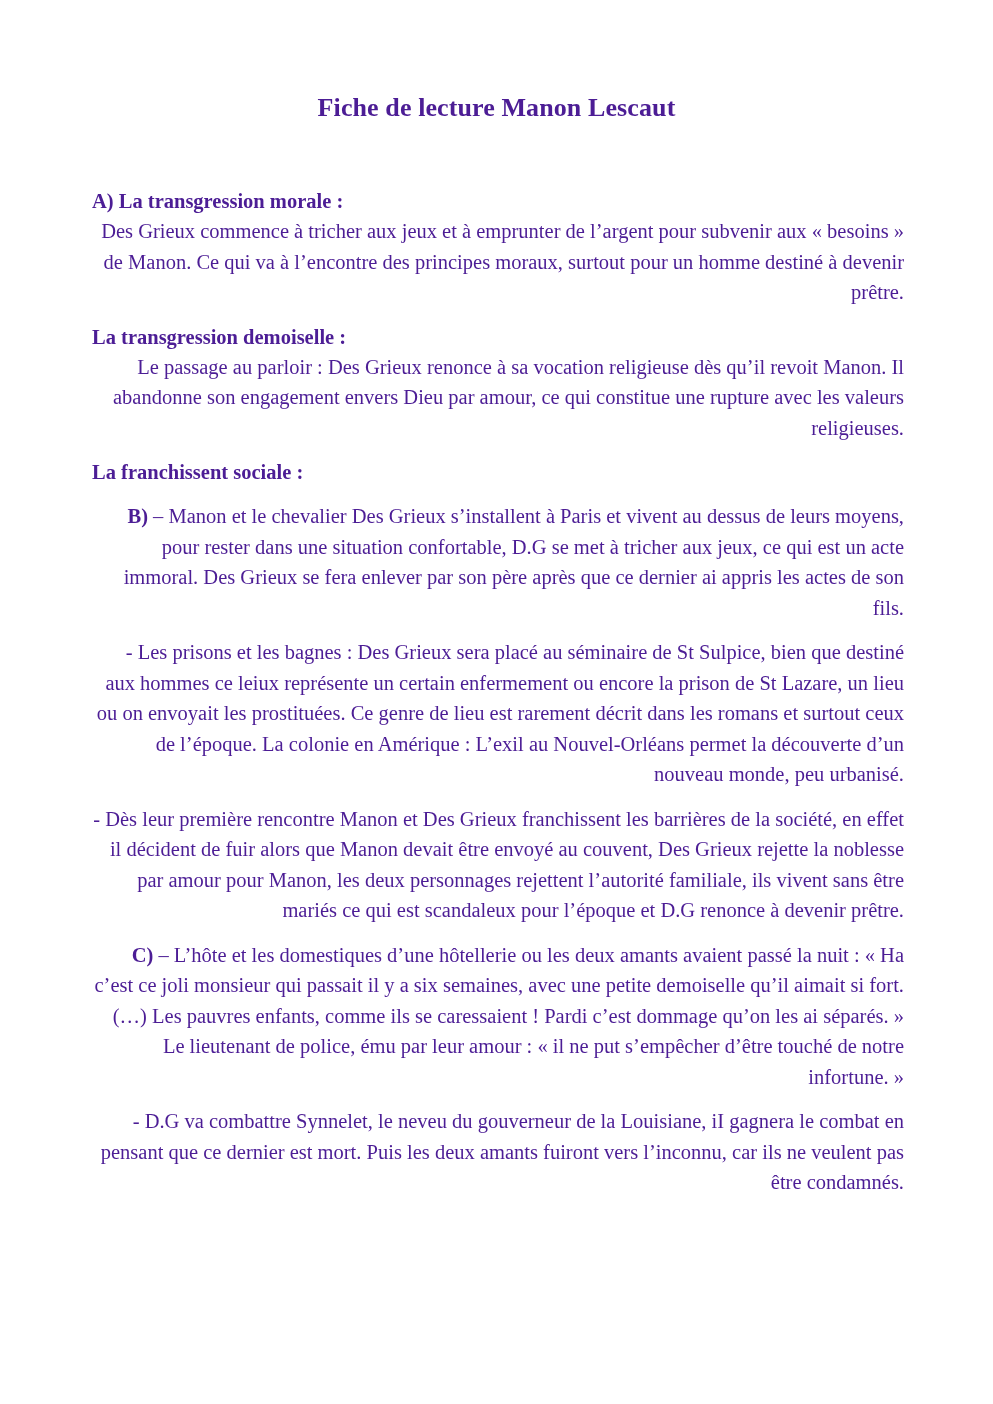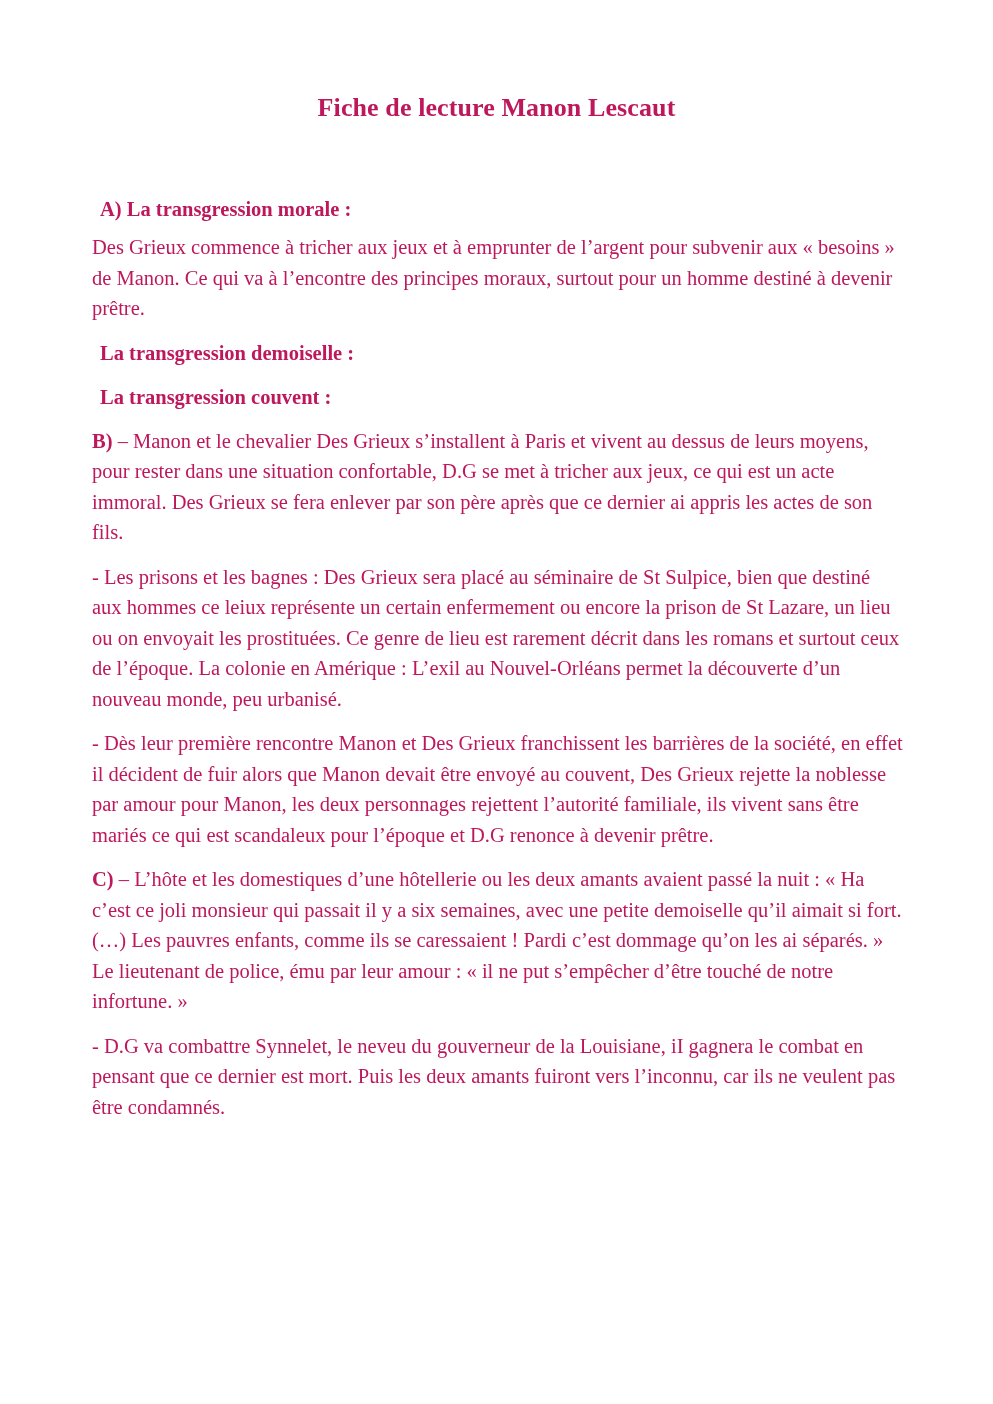--- a/index.html
+++ b/index.html
@@ -9,21 +9,21 @@
     background: #ffffff;
   }
   .page {
     position: relative;
     width: 993px;
     height: 1404px;
     margin: 0 auto;
     background: #ffffff;
     box-sizing: border-box;
     font-family: "Liberation Serif", "DejaVu Serif", serif;
-    color: #be185d;
+    color: #4c1d95;
     overflow: hidden;
   }
   .doc-title {
     text-align: center;
     font-size: 26px;
     font-weight: bold;
     letter-spacing: 0.1px;
     margin: 0;
     padding-top: 92px;
     line-height: 1.2;
@@ -37,28 +37,28 @@
   .block {
     margin: 0 0 14px 0;
   }
   .block:last-child {
     margin-bottom: 0;
   }
   .heading {
     font-size: 20.5px;
     font-weight: bold;
     line-height: 30px;
-    margin: 8px;
+    margin: 0;
   }
   .body-text {
     font-size: 20.5px;
     font-weight: normal;
     line-height: 30.5px;
     margin: 0;
-    text-align: left;
+    text-align: right;
     hyphens: none;
   }
   .lead {
     font-weight: bold;
   }
 </style>
 </head>
 <body>
 
 <div class="page">
@@ -67,24 +67,25 @@
 
   <div class="content">
 
     <section class="block">
       <p class="heading">A) La transgression morale :</p>
       <p class="body-text">Des Grieux commence à tricher aux jeux et à emprunter de l’argent pour subvenir aux « besoins » de Manon. Ce qui va à l’encontre des principes moraux, surtout pour un homme destiné à devenir prêtre.</p>
     </section>
 
     <section class="block">
       <p class="heading">La transgression demoiselle :</p>
+      <p class="body-text">Le passage au parloir : Des Grieux renonce à sa vocation religieuse dès qu’il revoit Manon. Il abandonne son engagement envers Dieu par amour, ce qui constitue une rupture avec les valeurs religieuses.</p>
     </section>
 
     <section class="block">
-      <p class="heading">La transgression couvent :</p>
+      <p class="heading">La franchissent sociale :</p>
     </section>
 
     <section class="block">
       <p class="body-text"><span class="lead">B)</span><span> – Manon et le chevalier Des Grieux s’installent à Paris et vivent au dessus de leurs moyens, pour rester dans une situation confortable, D.G se met à tricher aux jeux, ce qui est un acte immoral. Des Grieux se fera enlever par son père après que ce dernier ai appris les actes de son fils.</span></p>
     </section>
 
     <section class="block">
       <p class="body-text">- Les prisons et les bagnes : Des Grieux sera placé au séminaire de St Sulpice, bien que destiné aux hommes ce leiux représente un certain enfermement ou encore la prison de St Lazare, un lieu ou on envoyait les prostituées. Ce genre de lieu est rarement décrit dans les romans et surtout ceux de l’époque. La colonie en Amérique : L’exil au Nouvel-Orléans permet la découverte d’un nouveau monde, peu urbanisé.</p>
     </section>
 

